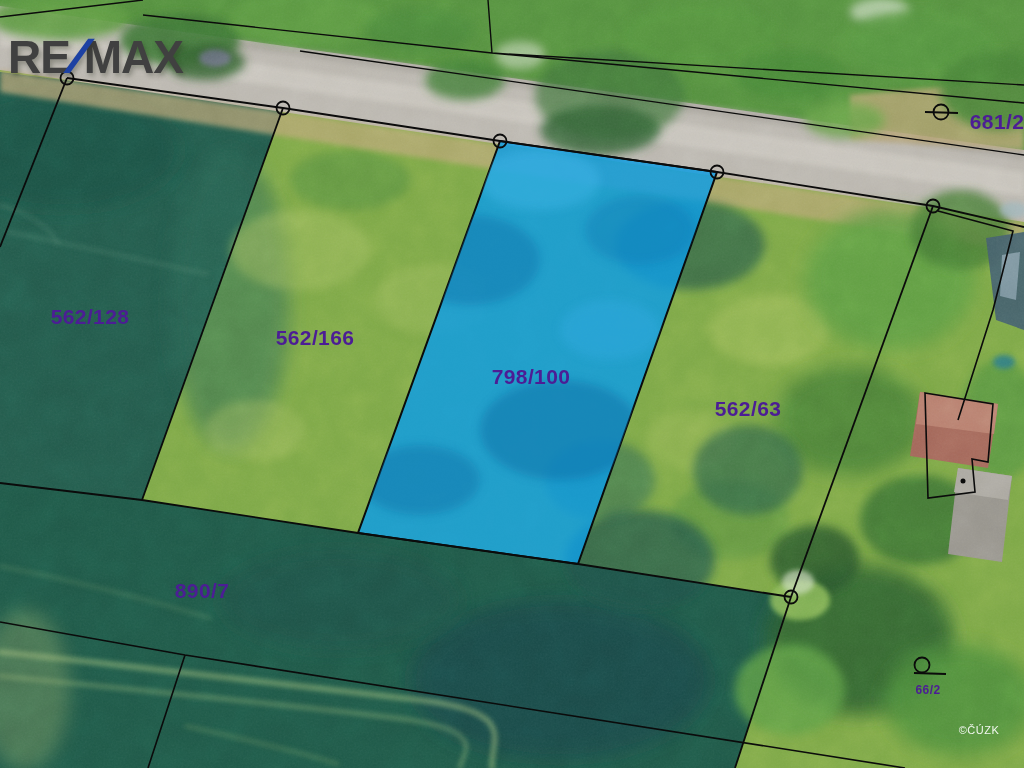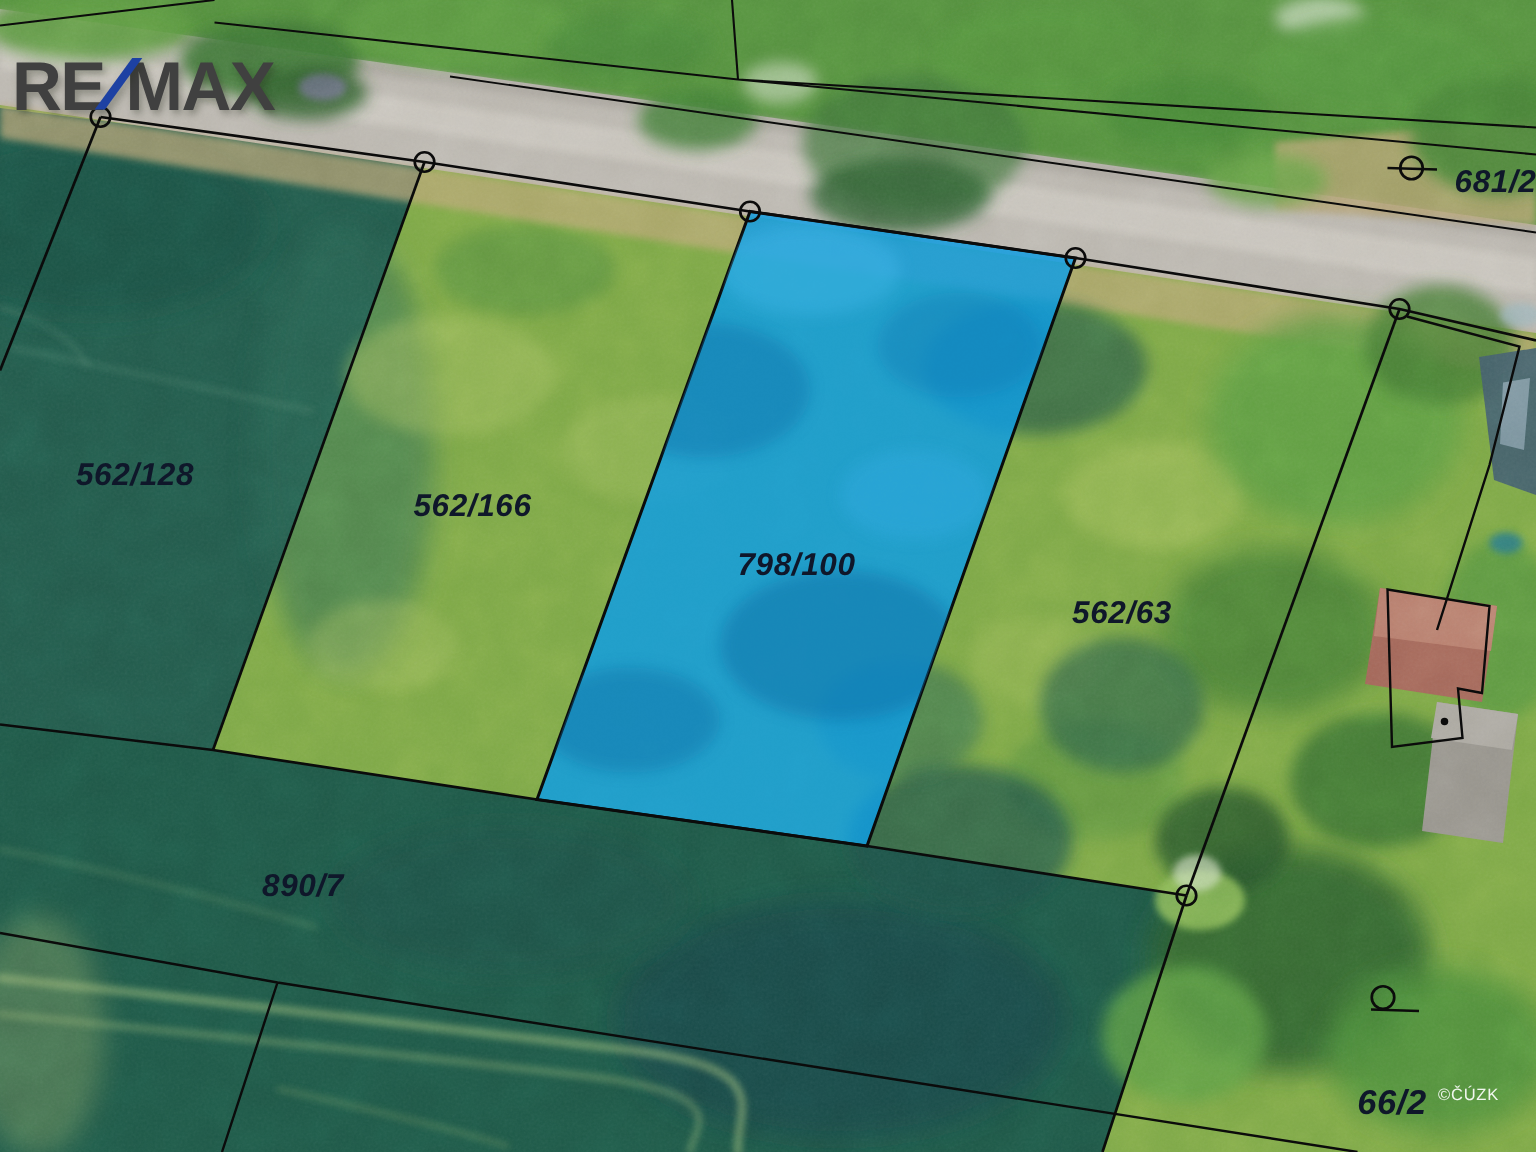--- a/index.html
+++ b/index.html
@@ -1,22 +1,22 @@
 <!DOCTYPE html>
 <html><head>
 <meta charset="utf-8">
 <style>
   html,body{margin:0;padding:0;background:#222;}
   #stage{position:relative;width:1024px;height:768px;overflow:hidden;
          font-family:"Liberation Sans",sans-serif;background:#7ea946;}
   #stage svg{position:absolute;left:0;top:0;display:block;}
   .label{position:absolute;transform:translate(-50%,-50%);
-         font-style:italic;font-weight:700;font-size:21px;color:#0f172a;
+         font-weight:700;font-size:21px;color:#4c1d95;
          letter-spacing:.4px;white-space:nowrap;z-index:5;}
-  .label.small{font-size:23px;margin-top:45px;}
+  .label.small{font-size:12px;}
   #watermark{position:absolute;transform:translate(-50%,-50%);
          font-size:11px;font-weight:400;color:rgba(255,255,255,.92);
          letter-spacing:.5px;z-index:5;}
   #logo{position:absolute;left:8px;top:34px;z-index:6;
         font-weight:700;font-size:46px;line-height:1;letter-spacing:-1px;
         text-shadow:2px 3px 5px rgba(35,40,25,.35);}
   #logo .red{color:#404040;}
   #logo .slash{color:#1d41a3;display:inline-block;font-style:italic;
         transform:skewX(-14deg) scaleX(1.25);margin:0 1px;position:relative;top:-1px;}
   .noise{mix-blend-mode:overlay;}

